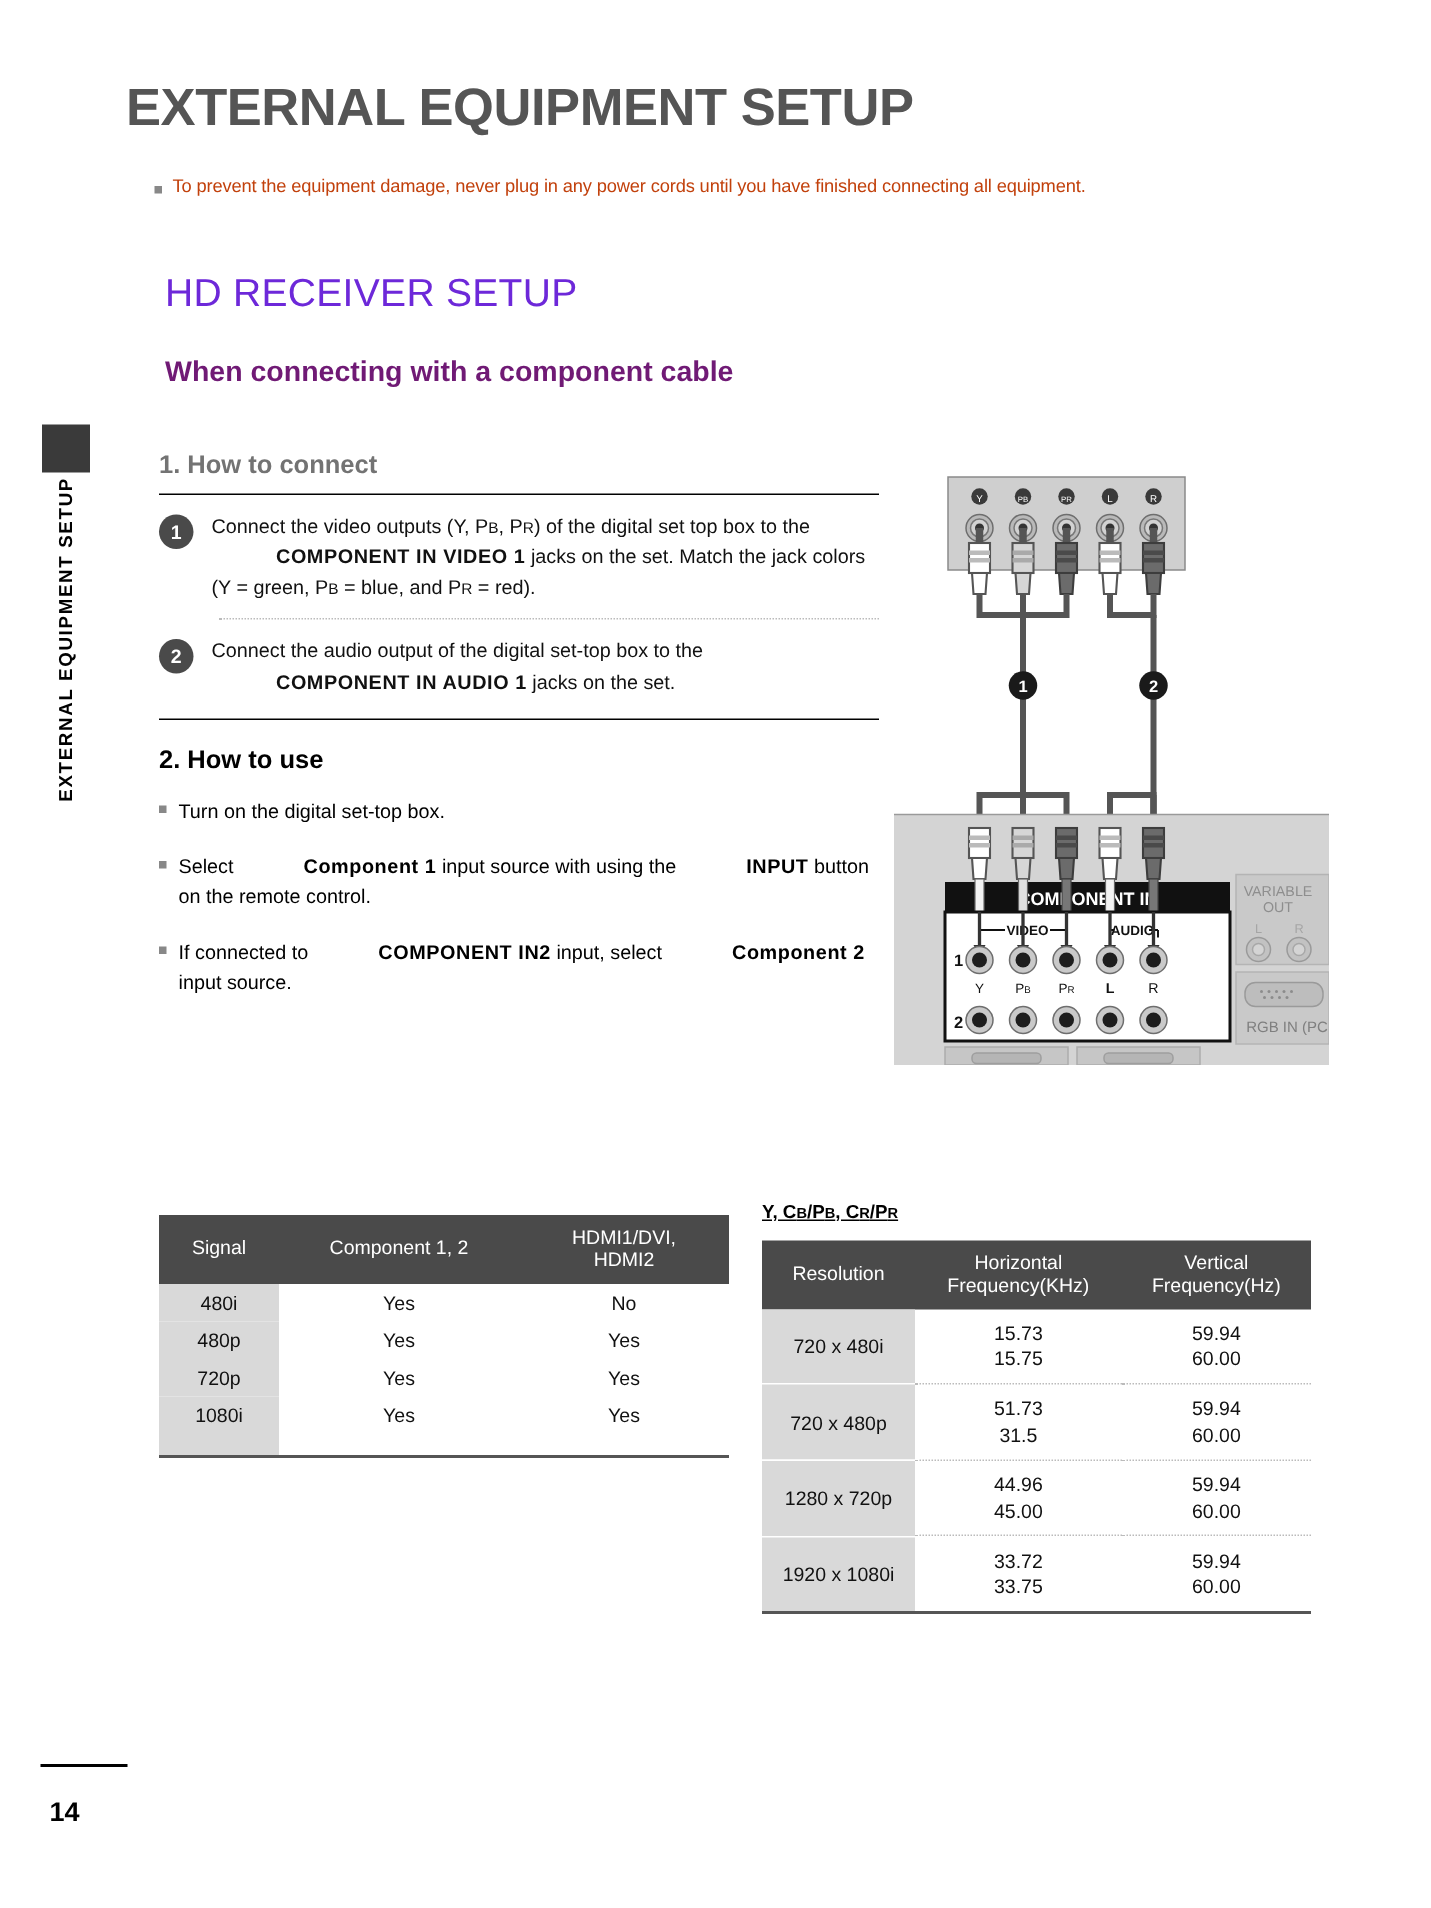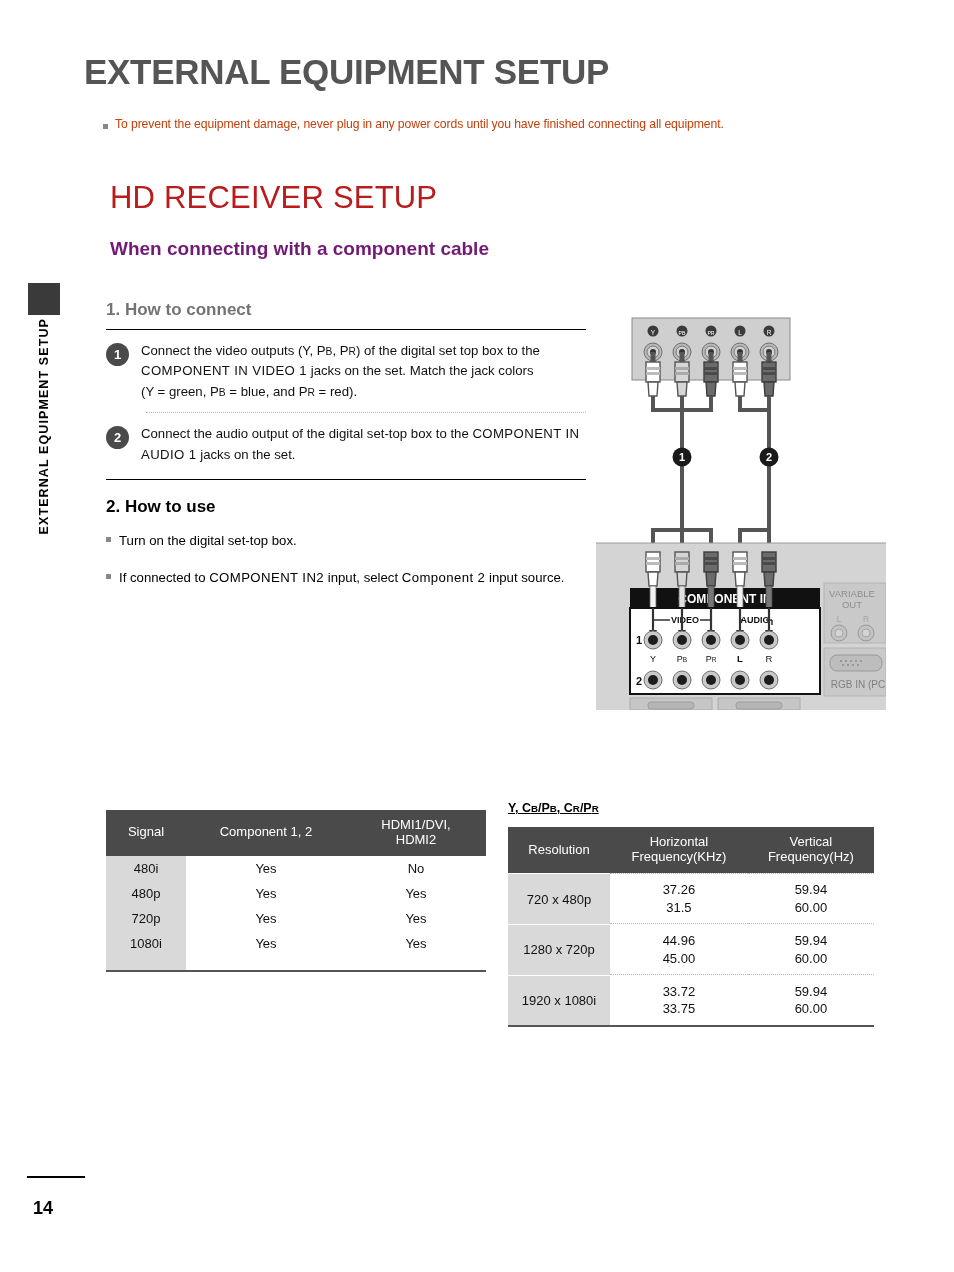--- a/index.html
+++ b/index.html
@@ -40,21 +40,21 @@
   }
   .warn-row {
     position: absolute; left: 103px; top: 117px;
     display: flex; align-items: flex-start; gap: 7px;
   }
   .sq { width: 5px; height: 5px; background: #888; margin-top: 7px; flex: none; }
   .warn-text { font-size: 12.2px; color: #c2410c; letter-spacing: -0.1px; }
 
   .sec-title {
     position: absolute; left: 110px; top: 180px;
-    font-size: 31px; color: #b91c1c; letter-spacing: 0.2px;
+    font-size: 26px; color: #6d28d9; letter-spacing: 0.2px;
   }
   .sub-title {
     position: absolute; left: 110px; top: 238px;
     font-size: 19px; font-weight: bold; color: #701a75;
   }
 
   
   .steps-wrap { position: absolute; left: 106px; top: 300px; width: 480px; }
   .step-head { font-size: 17px; font-weight: bold; color: #737373; }
   .rule-solid { height: 1px; background: #000; margin-top: 9px; }
@@ -65,21 +65,21 @@
     display: flex; align-items: flex-start; gap: 12px; margin-top: 11px;
   }
   .bullet-num {
     flex: none; width: 23px; height: 23px; border-radius: 50%;
     background: #4a4a4a; color: #fff;
     font-size: 13px; font-weight: bold;
     display: flex; align-items: center; justify-content: center;
     margin-top: 2px;
   }
   .step-body { font-size: 13.2px; line-height: 1.55; color: #111; }
-  .bold { font-weight: normal; letter-spacing: 0.4px; }
+  .bold { font-weight: bold; letter-spacing: 0.4px; margin-left: 43px; }
   .sub { font-size: 0.78em; vertical-align: baseline; }
 
   .use-head { margin-top: 17px; font-size: 17px; font-weight: bold; }
   .use-list { margin-top: 14px; }
   .use-item { display: flex; gap: 8px; margin-bottom: 16px; }
   .use-item .sq { margin-top: 6px; }
   .use-text { font-size: 13.2px; line-height: 1.55; }
 
   
   .diagram { position: absolute; left: 596px; top: 300px; width: 290px; height: 410px; }
@@ -155,20 +155,26 @@
 
     <div class="rule-solid" style="margin-top:14px"></div>
 
     <div class="use-head">2. How to use</div>
 
     <div class="use-list">
       <div class="use-item">
         <div class="sq"></div>
         <div class="use-text">
           <span>Turn on the digital set-top box.</span><br>
+        </div>
+      </div>
+      <div class="use-item">
+        <div class="sq"></div>
+        <div class="use-text">
+          <span>Select </span><span class="bold">Component 1</span><span> input source with using the </span><span class="bold">INPUT</span><span> button on the remote control.</span>
         </div>
       </div>
       <div class="use-item">
         <div class="sq"></div>
         <div class="use-text">
           <span>If connected to </span><span class="bold">COMPONENT IN2</span><span> input, select </span><span class="bold">Component 2</span><span> input source.</span>
         </div>
       </div>
     </div>
   </div>
@@ -489,29 +495,40 @@
             <span>Horizontal</span><br>
             <span>Frequency(KHz)</span>
           </th>
           <th>
             <span>Vertical</span><br>
             <span>Frequency(Hz)</span>
           </th>
         </tr>
       </thead>
       <tbody>
+        <tr>
+          <td class="rescol">720 x 480i</td>
+          <td class="freq">
+            <span>15.73</span><br>
+            <span>15.75</span>
+          </td>
+          <td class="freq">
+            <span>59.94</span><br>
+            <span>60.00</span>
+          </td>
+        </tr>
         <tr class="divider">
           <td class="gapleft"></td>
           <td class="dots"></td>
           <td class="dots"></td>
         </tr>
         <tr>
           <td class="rescol">720 x 480p</td>
           <td class="freq">
-            <span>37.26</span><br>
+            <span>51.73</span><br>
             <span>31.5</span>
           </td>
           <td class="freq">
             <span>59.94</span><br>
             <span>60.00</span>
           </td>
         </tr>
         <tr class="divider">
           <td class="gapleft"></td>
           <td class="dots"></td>

